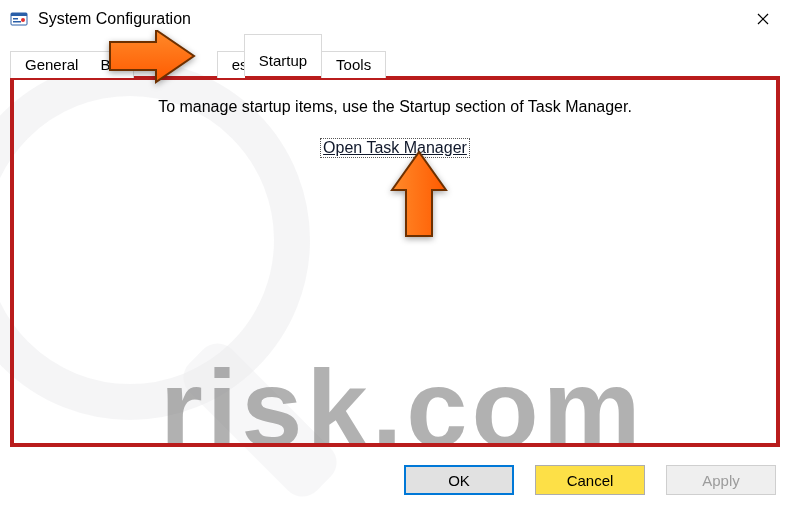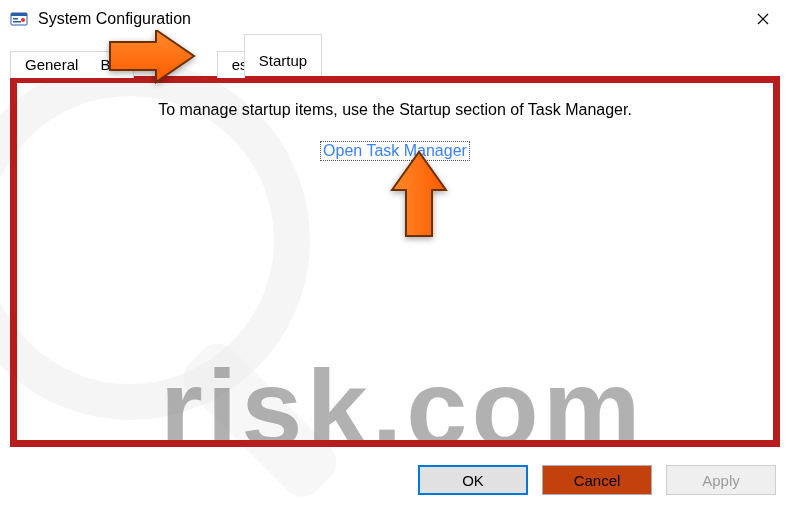--- a/index.html
+++ b/index.html
@@ -75,50 +75,50 @@
   .tab.partial-left { border-left: none; padding-left: 8px; }
   .tab.partial-right {
     border-right: none; padding-right: 4px;
     width: 28px; overflow: hidden; white-space: nowrap;
   }
 
   
   .pane {
     position: absolute;
     left: 10px; right: 10px; top: 76px; bottom: 64px;
-    border: 7px solid #b91c1c;
+    border: 4px solid #b91c1c;
     background: rgba(255,255,255,0);
     z-index: 1;
   }
   .pane-inner {
     position: relative; z-index: 2; text-align: center;
     padding-top: 18px;
   }
   .msg { color: #000; font-size: 16px; }
   .link {
     display: inline-block; margin-top: 22px;
-    color: #3b82f6; 
+    color: #0f172a; text-decoration: underline;
     border: 1px dotted #555; padding: 0 2px;
     cursor: pointer; font-size: 16px;
   }
 
   
   .arrow { position: absolute; z-index: 5; filter: drop-shadow(0 2px 3px rgba(0,0,0,.35)); }
   .arrow svg { display: block; }
 
   
   .buttons {
     position: absolute; right: 14px; bottom: 16px;
-    display: flex; gap: 14px; z-index: 2;
+    display: flex; gap: 21px; z-index: 2;
   }
   .btn {
     width: 110px; height: 30px;
     font-size: 15px;
     border: 1px solid #adadad;
-    background: #c2410c;
+    background: #fde047;
     display: flex; align-items: center; justify-content: center;
   }
   .btn.default { border: 2px solid #0078d7; background: #e1e1e1; }
   .btn.disabled { color: #9c9c9c; background: #efefef; border-color: #cfcfcf; }
 </style>
 </head>
 <body>
 
 <div class="wm wm-mag"></div>
 <div class="wm wm-handle"></div>
@@ -144,20 +144,21 @@
   </span>
 </div>
 
 <div class="tabs">
   <div class="tab inactive">General</div>
   <div class="tab inactive partial-left">Bo</div>
 
   <div style="width:84px"></div>
   <div class="tab inactive partial-right">es</div>
   <div class="tab active">Startup</div>
+  <div class="tab inactive">Tools</div>
 </div>
 
 <div class="pane">
   <div class="pane-inner">
     <div class="msg">To manage startup items, use the Startup section of Task Manager.</div>
     <a class="link">Open Task Manager</a>
   </div>
 </div>
 
 <div class="arrow" style="left:106px; top:30px;">

